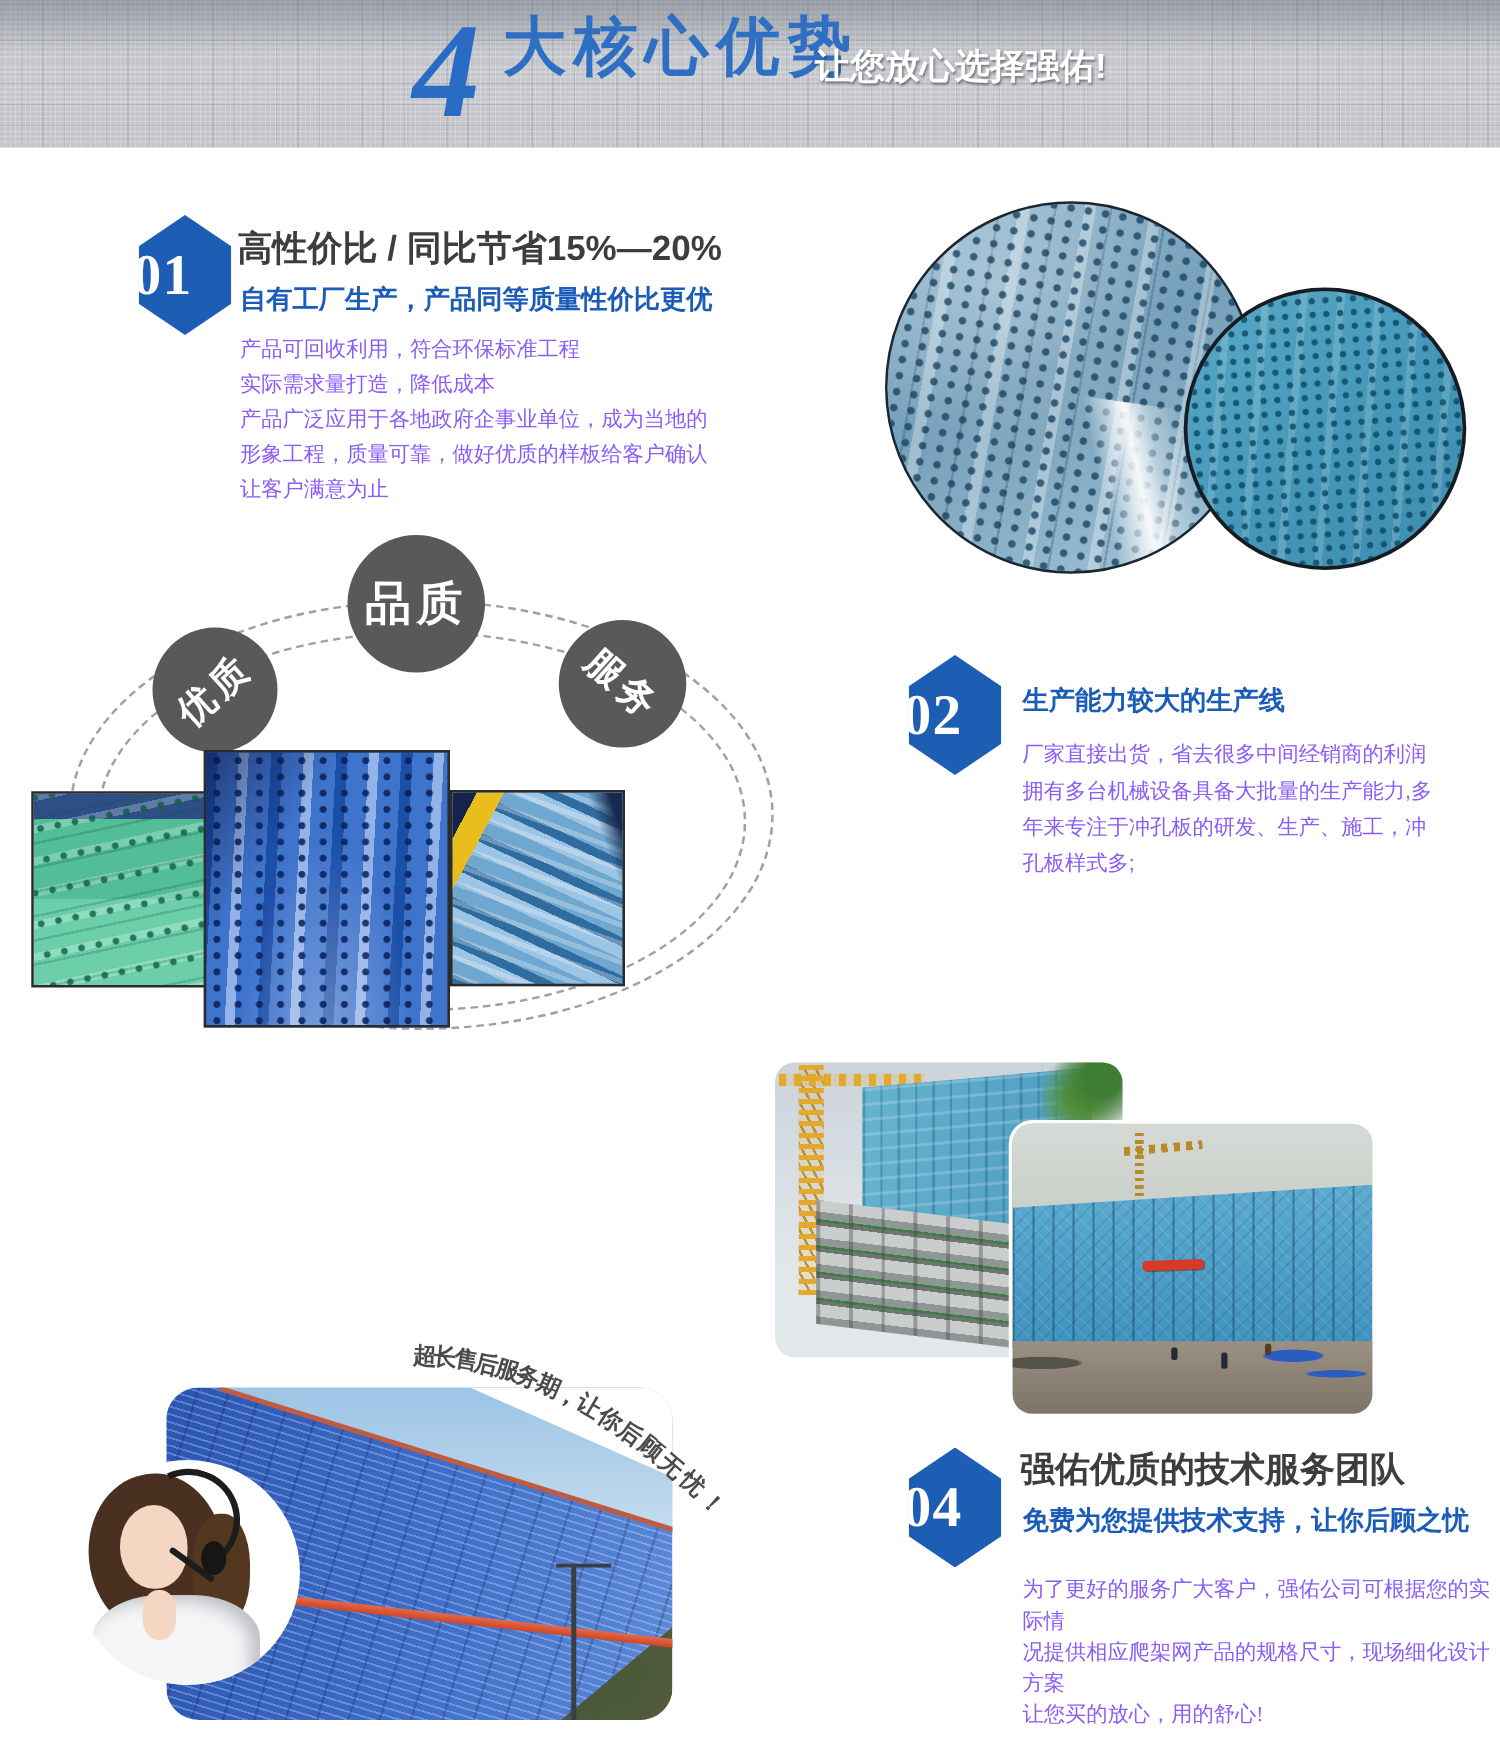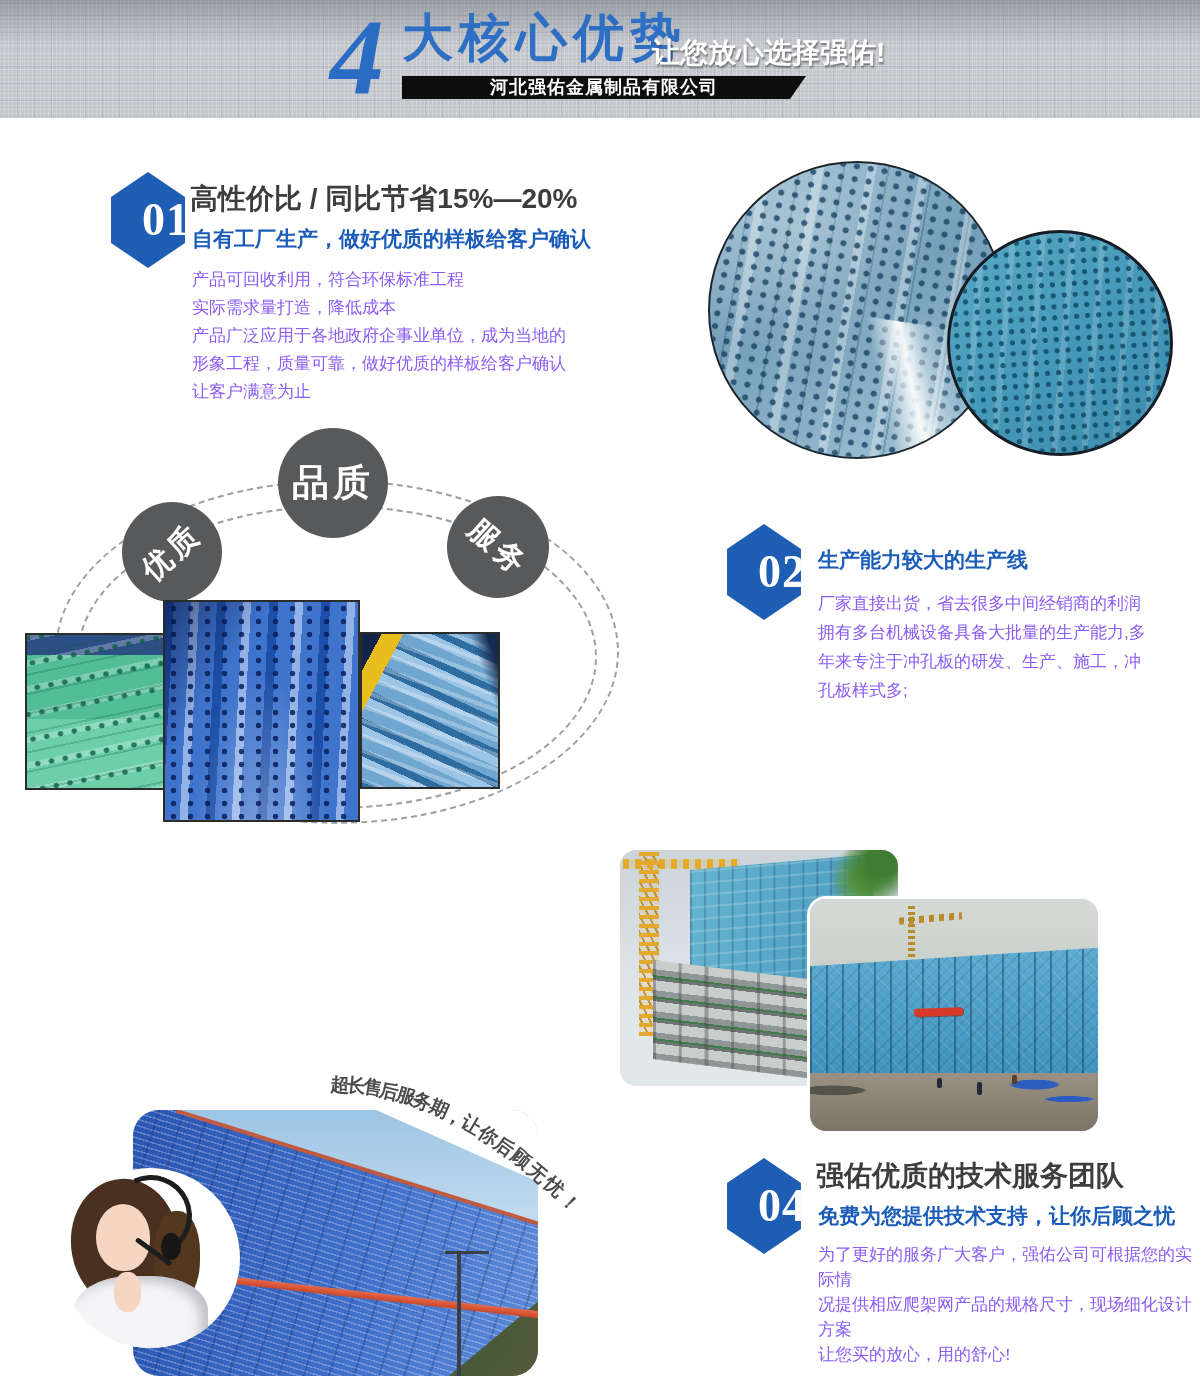--- a/index.html
+++ b/index.html
@@ -23,37 +23,37 @@
     font-weight:bold;font-size:28px;color:#ffffff;text-shadow:1px 2px 2px rgba(40,40,40,.55);white-space:nowrap;}
   .company-band{position:absolute;left:402px;top:76px;width:404px;height:23px;background:#0d0d0d;
     clip-path:polygon(0 0,100% 0,calc(100% - 16px) 100%,0 100%);
     color:#fff;font-size:18px;font-weight:bold;line-height:23px;text-align:center;letter-spacing:1px;}
 
   
   .adv{position:absolute;}
   .hex{position:absolute;width:84px;height:96px;background:#1e5db4;
     clip-path:polygon(50% 0%,94% 26%,94% 74%,50% 100%,6% 74%,6% 26%);
     color:#fff;font-family:"Liberation Serif","DejaVu Serif",serif;font-weight:bold;
-    font-size:46px;line-height:96px;text-align:right;letter-spacing:1px;}
+    font-size:46px;line-height:96px;text-align:left;letter-spacing:1px;}
   .adv h2{margin:0;font-size:28px;line-height:32px;color:#3d3d3d;font-weight:bold;white-space:nowrap;}
   .t-serif{font-family:"Liberation Serif","DejaVu Serif",serif;letter-spacing:1px;}
   .adv h3{margin:11px 0 0 2px;font-size:21px;line-height:26px;color:#1a5cb8;font-weight:bold;
     font-family:"Liberation Serif","DejaVu Serif",serif;white-space:nowrap;}
   .adv p{margin:14px 0 0 2px;font-size:17px;line-height:28px;color:#8b5cf6;white-space:pre-line;}
   .adv1{left:190px;top:183px;width:440px;}
   .adv1 .hex{left:-84px;top:-11px;}
   .adv2{left:816px;top:536px;width:372px;}
   .adv2 .hex{left:-94px;top:-12px;}
   .adv2 p{line-height:29px;margin-top:16px;}
   .adv3{left:198px;top:884px;width:430px;}
   .adv3 .hex{left:-90px;top:-12px;}
   .adv3 h3{margin-top:8px;}
   .adv4{left:816px;top:1160px;width:380px;}
   .adv4 .hex{left:-94px;top:-2px;}
-  .adv4 p{line-height:25px;margin-top:13px;font-family:Liberation Serif, serif;}
+  .adv4 p{line-height:25px;margin-top:30px;font-family:Liberation Serif, serif;}
 
   
   .circ{position:absolute;border-radius:50%;overflow:hidden;}
   .circ-big{left:708px;top:161px;width:294px;height:294px;border:2px solid #1c2630;
     background:
       radial-gradient(circle at 30% 22%,rgba(255,255,255,.30),transparent 45%),
       repeating-linear-gradient(100deg,rgba(255,255,255,.30) 0 9px,transparent 9px 52px),
       repeating-linear-gradient(100deg,rgba(18,58,88,.25) 0 2px,transparent 2px 44px),
       linear-gradient(155deg,#93b9ce,#769fb9 45%,#8bb1c7 72%,#a3c4d6);}
   .circ-big .dots{position:absolute;inset:-18%;
@@ -210,27 +210,26 @@
 </style>
 </head>
 <body>
 
 <div id="page">
 
   <div class="header">
     <div class="big4">4</div>
     <div class="h-title">大核心优势</div>
     <div class="h-tagline">让您放心选择强佑!</div>
-    <div class="company-band">河北强佑金属制品有限公司</div>
   </div>
 
   <div class="adv adv1">
     <div class="hex">01</div>
     <h2>高性价比 / 同比节省15%—20%</h2>
-    <h3>自有工厂生产，做好优质的样板给客户确认</h3>
+    <h3>自有工厂生产，产品同等质量性价比更优</h3>
     <p>产品可回收利用，符合环保标准工程
 实际需求量打造，降低成本
 产品广泛应用于各地政府企事业单位，成为当地的
 形象工程，质量可靠，做好优质的样板给客户确认
 让客户满意为止</p>
   </div>
 
   <div class="circ circ-big">
     <div class="dots"></div>
     <div class="glare"></div>

